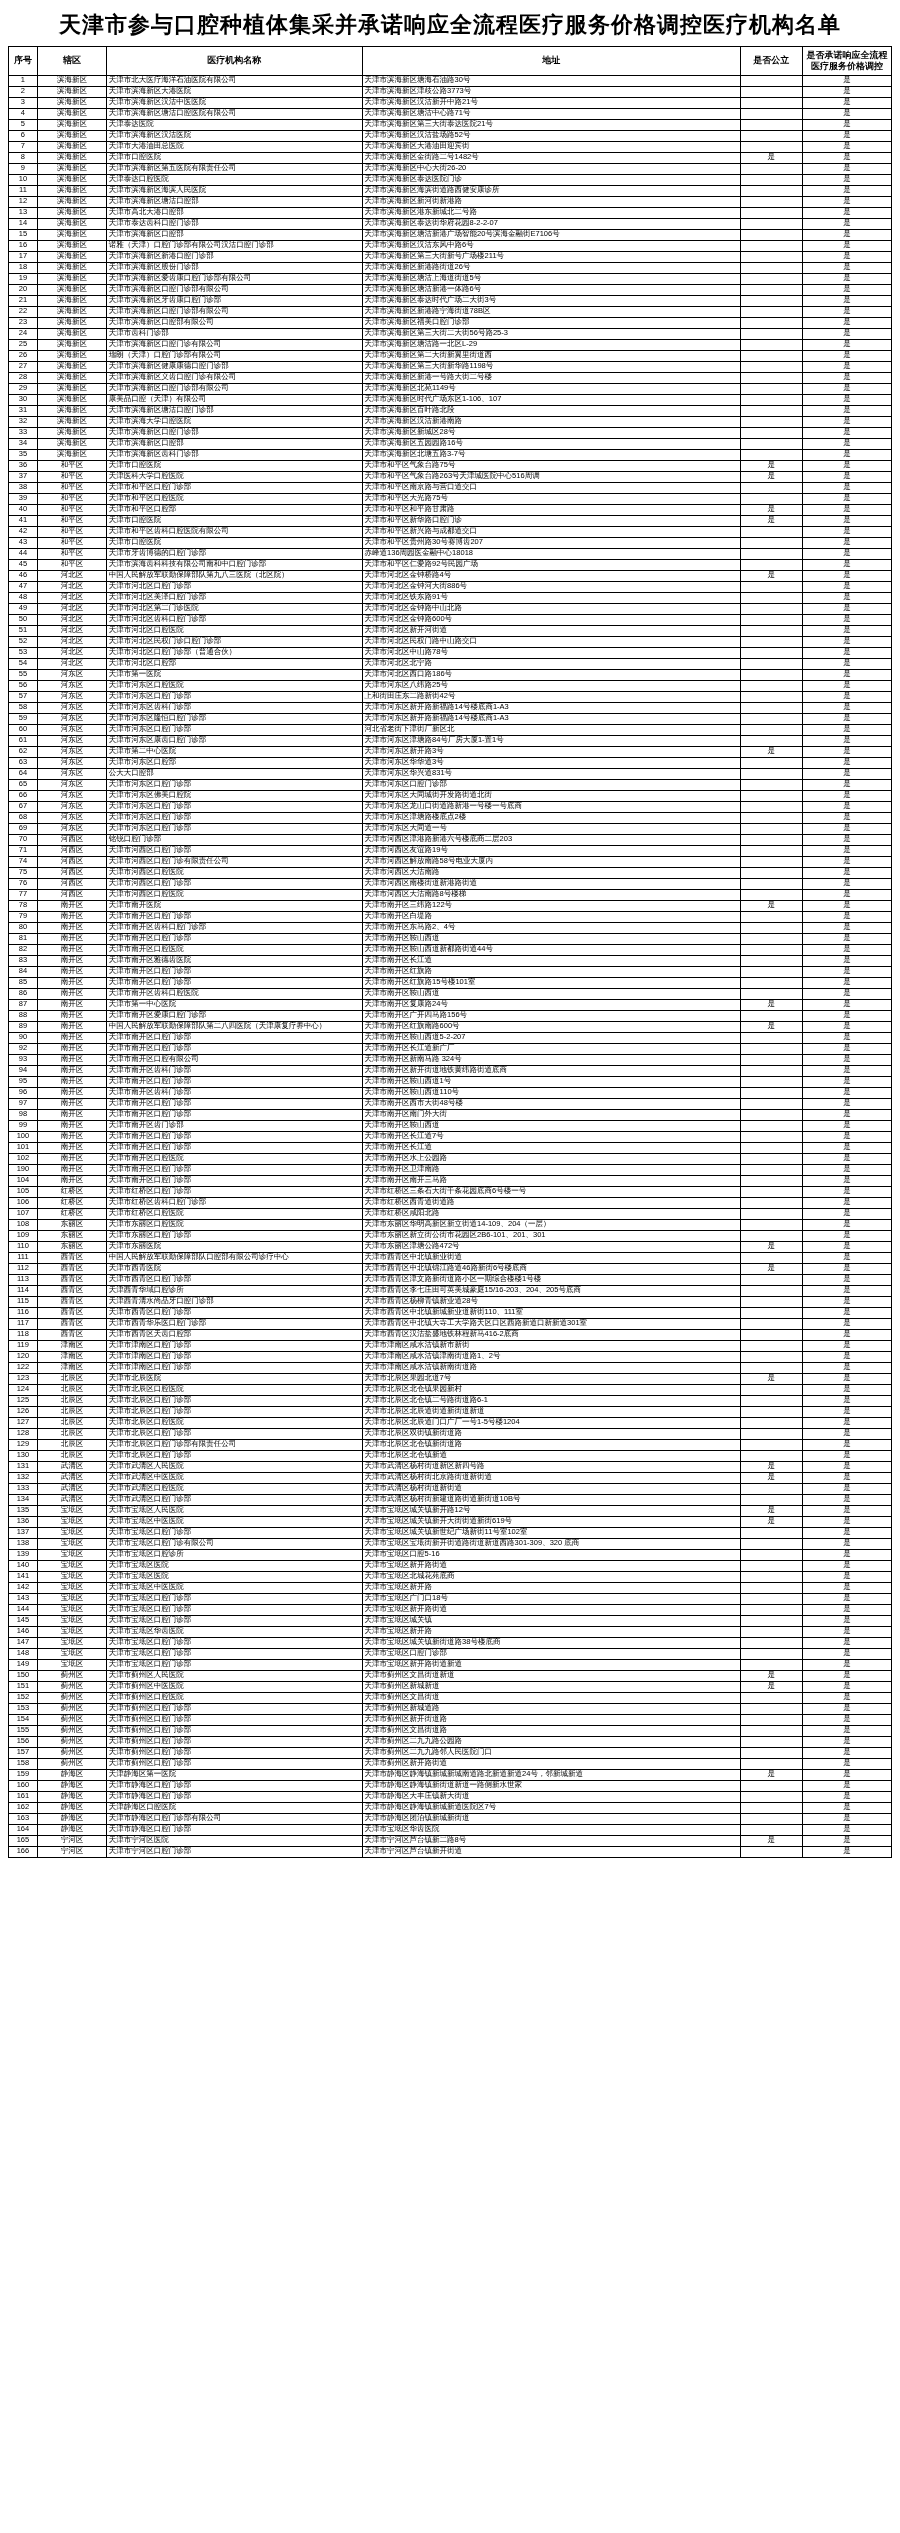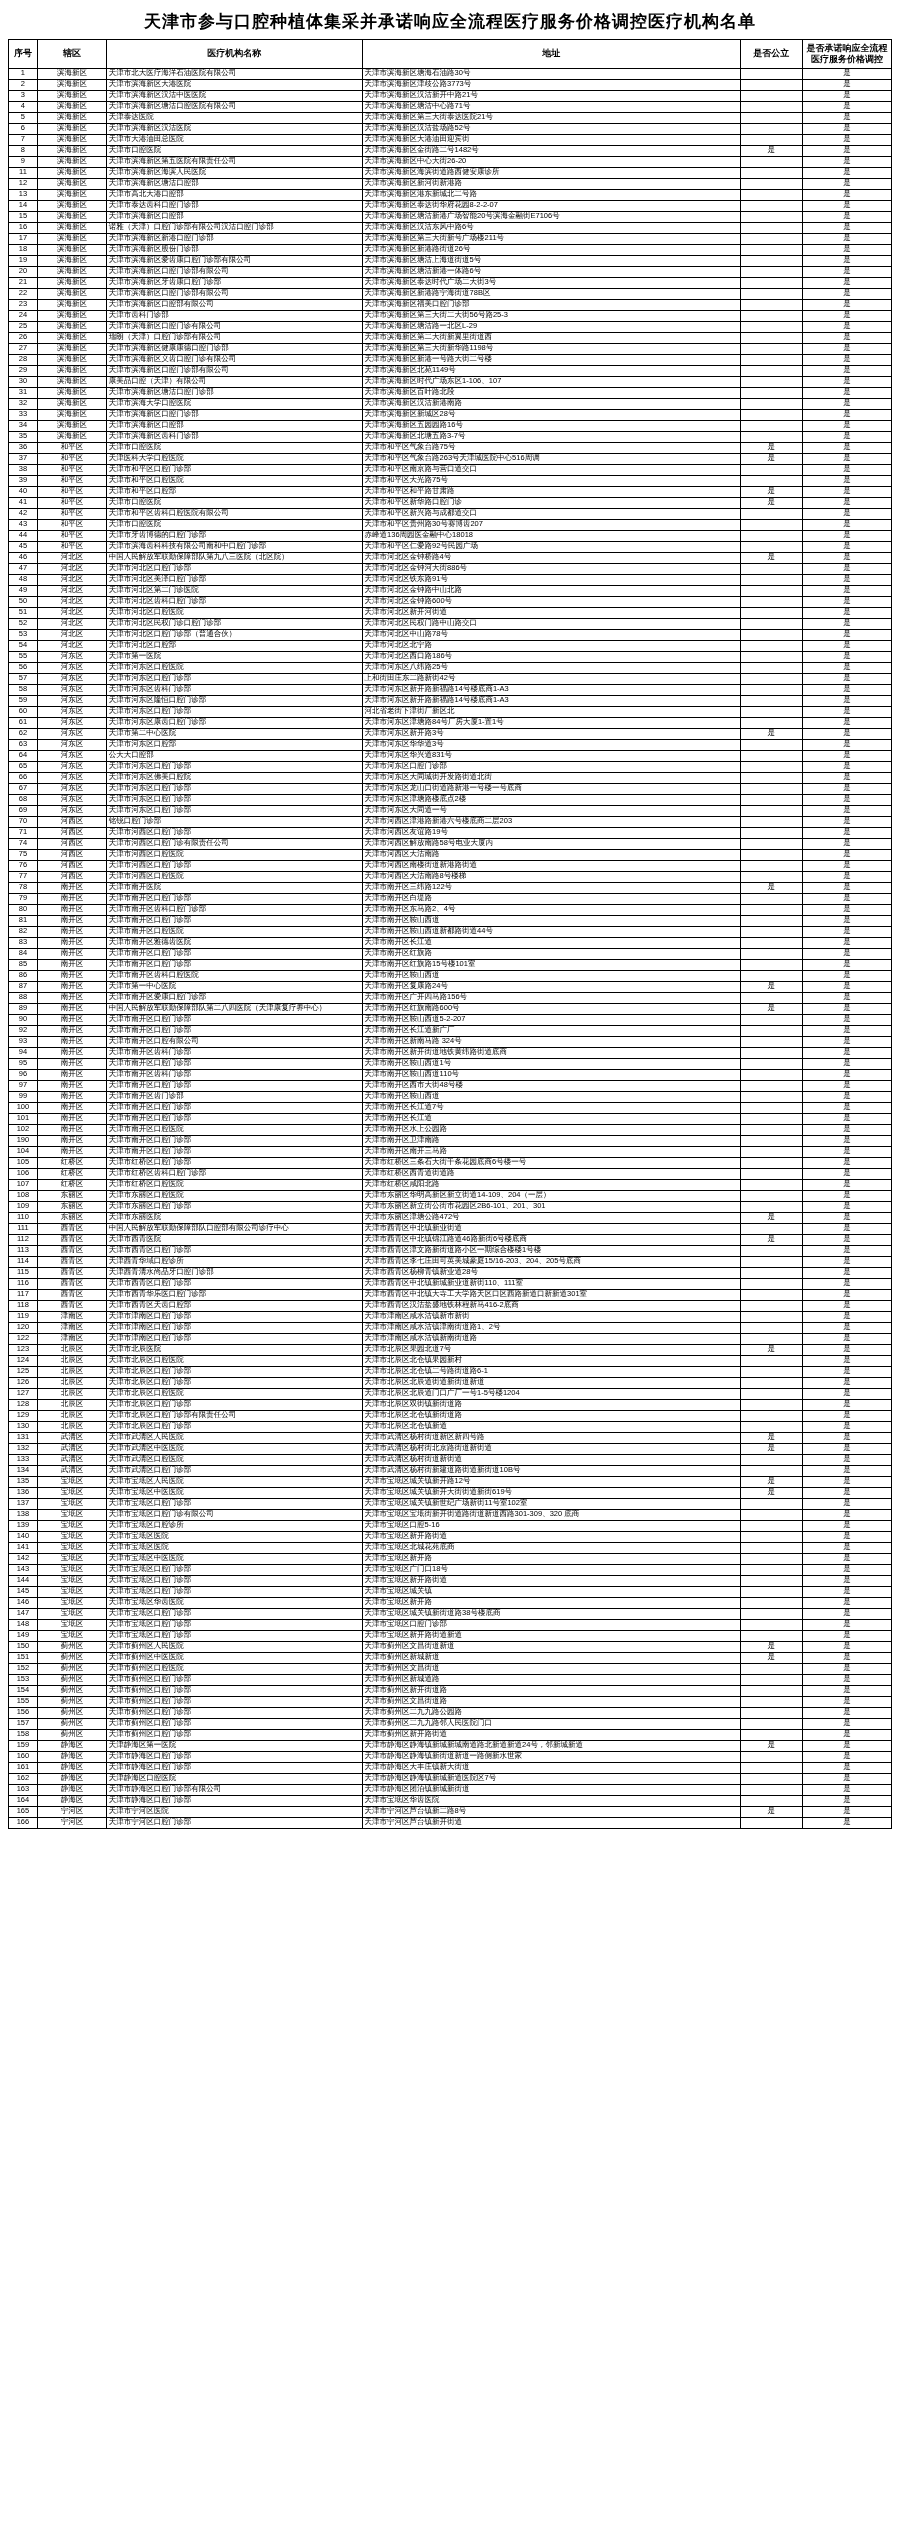--- a/index.html
+++ b/index.html
@@ -14,21 +14,21 @@
   }
   .page {
     width: 900px;
     box-sizing: border-box;
     padding: 6px 8px 10px 8px;
   }
   .doc-title {
     text-align: center;
     font-family: "Liberation Serif", "DejaVu Serif", serif;
     font-weight: bold;
-    font-size: 17px;
+    font-size: 22px;
     letter-spacing: 1px;
     padding: 4px 0 6px 0;
   }
   table.grid {
     border-collapse: collapse;
     width: 884px;
     table-layout: fixed;
   }
   table.grid th, table.grid td {
     border: 1px solid #000000;
@@ -153,20 +153,28 @@
         </tr>
         <tr class="r">
           <td class="idx">9</td>
           <td class="dist">滨海新区</td>
           <td class="org">天津市滨海新区第五医院有限责任公司</td>
           <td class="addr">天津市滨海新区中心大街26-20</td>
           <td class="pub"></td>
           <td class="prom">是</td>
         </tr>
         <tr class="r">
+          <td class="idx">10</td>
+          <td class="dist">滨海新区</td>
+          <td class="org">天津泰达口腔医院</td>
+          <td class="addr">天津市滨海新区泰达医院门诊</td>
+          <td class="pub"></td>
+          <td class="prom">是</td>
+        </tr>
+        <tr class="r">
           <td class="idx">11</td>
           <td class="dist">滨海新区</td>
           <td class="org">天津市滨海新区海滨人民医院</td>
           <td class="addr">天津市滨海新区海滨街道路西健安康诊所</td>
           <td class="pub"></td>
           <td class="prom">是</td>
         </tr>
         <tr class="r">
           <td class="idx">12</td>
           <td class="dist">滨海新区</td>
@@ -821,20 +829,28 @@
           <td class="org">天津市南开区齿科门诊部</td>
           <td class="addr">天津市南开区鞍山西道110号</td>
           <td class="pub"></td>
           <td class="prom">是</td>
         </tr>
         <tr class="r">
           <td class="idx">97</td>
           <td class="dist">南开区</td>
           <td class="org">天津市南开区口腔门诊部</td>
           <td class="addr">天津市南开区西市大街48号楼</td>
+          <td class="pub"></td>
+          <td class="prom">是</td>
+        </tr>
+        <tr class="r">
+          <td class="idx">98</td>
+          <td class="dist">南开区</td>
+          <td class="org">天津市南开区口腔门诊部</td>
+          <td class="addr">天津市南开区南门外大街</td>
           <td class="pub"></td>
           <td class="prom">是</td>
         </tr>
         <tr class="r">
           <td class="idx">99</td>
           <td class="dist">南开区</td>
           <td class="org">天津市南开区齿门诊部</td>
           <td class="addr">天津市南开区鞍山西道</td>
           <td class="pub"></td>
           <td class="prom">是</td>

